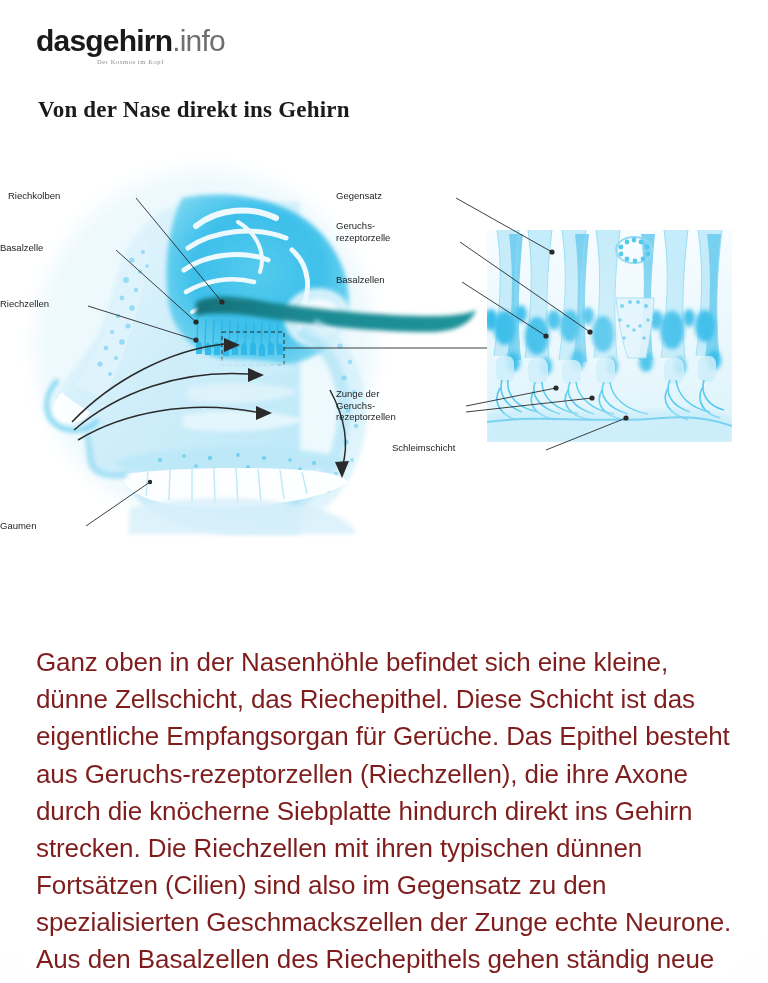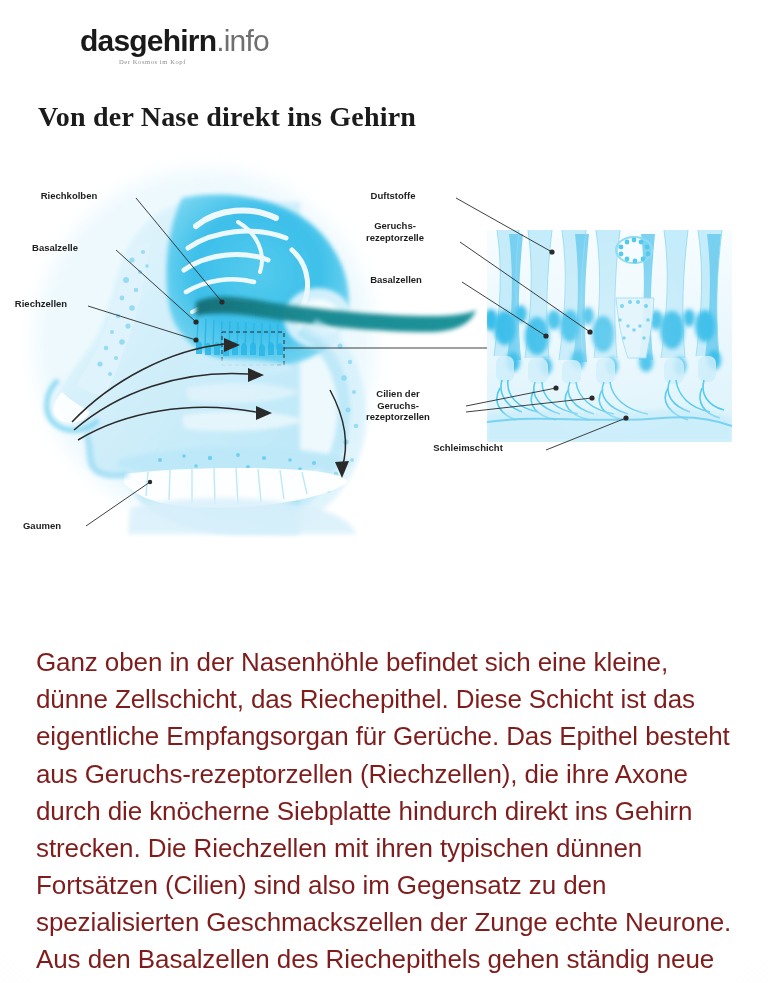--- a/index.html
+++ b/index.html
@@ -48,42 +48,41 @@
     top: 26px;
     line-height: 1;
     user-select: none;
   }
   .logo-main {
     font-family: "Liberation Sans", sans-serif;
     font-size: 30px;
     letter-spacing: -0.8px;
     color: #1a1a1a;
     display: block;
-    margin-left: 44px;
   }
   .logo-das { font-weight: 700; }
   .logo-gehirn { font-weight: 700; }
   .logo-info { font-weight: 400; color: #6f6f6f; }
   .logo-tag {
     display: block;
     text-align: center;
     font-size: 6.5px;
     letter-spacing: 0.6px;
     color: #8d8d8d;
     margin-top: 3px;
     font-family: "Liberation Serif", serif;
   }
 
   
   .title {
     position: absolute;
     left: 38px;
     top: 82px;
     font-family: "Liberation Serif", serif;
-    font-size: 28px;
+    font-size: 23px;
     color: #1b1b1b;
     letter-spacing: 0.2px;
   }
 
   
   .figure {
     position: absolute;
     left: 0;
     top: 130px;
     width: 768px;
@@ -94,21 +93,21 @@
   
   .lbl {
     position: absolute;
     font-family: "Liberation Sans", sans-serif;
     font-size: 9.5px;
     color: #1d1d1d;
     line-height: 1.22;
     white-space: pre;
     z-index: 5;
   }
-  .lbl.r { text-align: center; font-weight: bold; }
+  .lbl.r { text-align: left; }
 
   
   .body-copy {
     position: absolute;
     left: 36px;
     top: 618px;
     width: 700px;
     font-family: "Liberation Sans", sans-serif;
     font-size: 26px;
     line-height: 1.43;
@@ -482,29 +481,29 @@
     </svg>
 
     <div class="lbl r" style="left:8px; top:60px; width:122px;">Riechkolben</div>
 
     <div class="lbl r" style="left:0px; top:112px; width:110px;">Basalzelle</div>
 
     <div class="lbl r" style="left:0px; top:168px; width:82px;">Riechzellen</div>
 
     <div class="lbl r" style="left:0px; top:390px; width:84px;">Gaumen</div>
 
-    <div class="lbl r" style="left:336px; top:60px; width:114px;">Duftstoffe</div>
+    <div class="lbl r" style="left:336px; top:60px; width:114px;">Gegensatz</div>
 
     <div class="lbl r" style="left:336px; top:90px; width:118px;">Geruchs-
 rezeptorzelle</div>
 
     <div class="lbl r" style="left:336px; top:144px; width:120px;">Basalzellen</div>
 
-    <div class="lbl r" style="left:336px; top:258px; width:124px;">Cilien der
+    <div class="lbl r" style="left:336px; top:258px; width:124px;">Zunge der
 Geruchs-
 rezeptorzellen</div>
 
-    <div class="lbl r" style="left:400px; top:312px; width:136px;">Schleimschicht</div>
+    <div class="lbl r" style="left:392px; top:312px; width:136px;">Schleimschicht</div>
   </div>
 
   <p class="body-copy">Ganz oben in der Nasenhöhle befindet sich eine kleine, dünne Zellschicht, das Riechepithel. Diese Schicht ist das eigentliche Empfangsorgan für Gerüche. Das Epithel besteht aus Geruchs-rezeptorzellen (Riechzellen), die ihre Axone durch die knöcherne Siebplatte hindurch direkt ins Gehirn strecken. Die Riechzellen mit ihren typischen dünnen Fortsätzen (Cilien) sind also im Gegensatz zu den spezialisierten Geschmackszellen der Zunge echte Neurone. Aus den Basalzellen des Riechepithels gehen ständig neue Riechzellen hervor – sie werden während des gesamten Lebens erneuert. In der Schleimschicht werden die Duftstoffe gelöst und angereichert.</p>
 
 </div>
 
 </body></html>

